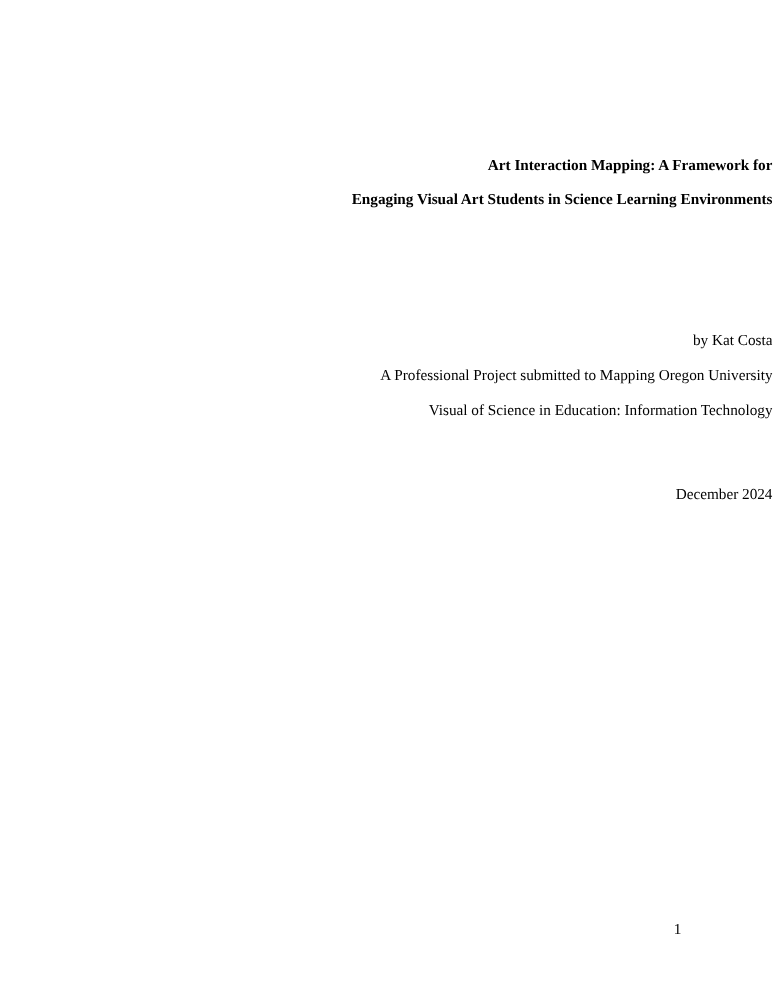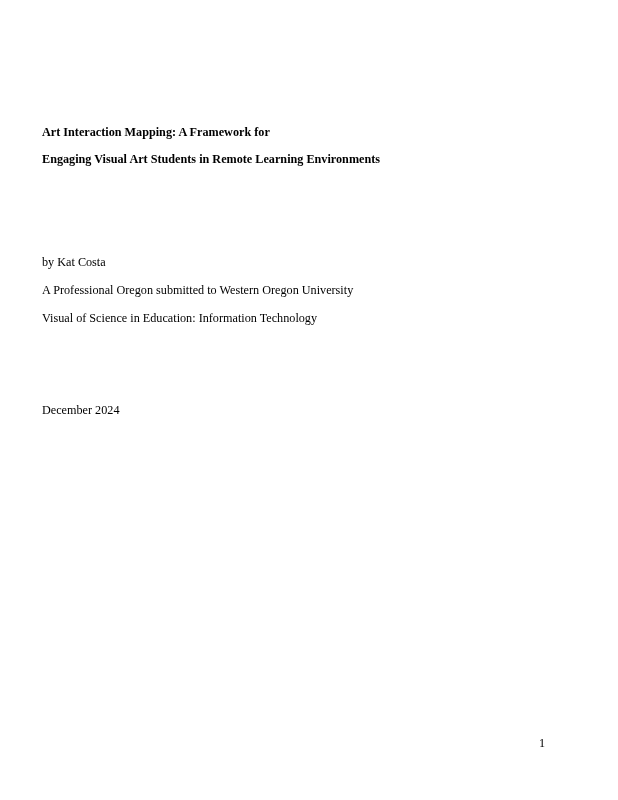--- a/index.html
+++ b/index.html
@@ -14,61 +14,61 @@
     background: #ffffff;
     color: #000000;
     font-family: "Liberation Serif", "DejaVu Serif", serif;
     overflow: hidden;
   }
   
   .center-block {
     position: absolute;
     left: 42px;
     width: 576px;
-    text-align: left;
+    text-align: right;
   }
   .title-block {
     top: 119px;
     font-size: 12.2px;
     font-weight: bold;
     line-height: 27px;
   }
   .body-block {
-    top: 248px;
+    top: 258px;
     font-size: 12.2px;
     font-weight: normal;
     line-height: 28.2px;
   }
   .date-block {
-    top: 396px;
+    top: 381px;
     font-size: 12.2px;
     line-height: 28px;
   }
   .page-number {
     position: absolute;
     top: 736px;
     right: 73px;
     font-size: 12.2px;
     line-height: 14px;
     text-align: right;
   }
 </style>
 </head>
 <body>
 
 <div class="page">
 
   <div class="center-block title-block">
     <div>Art Interaction Mapping: A Framework for</div>
-    <div>Engaging Visual Art Students in Remote Learning Environments</div>
+    <div>Engaging Visual Art Students in Science Learning Environments</div>
   </div>
 
   <div class="center-block body-block">
     <div>by Kat Costa</div>
-    <div>A Professional Oregon submitted to Western Oregon University</div>
+    <div>A Professional Project submitted to Mapping Oregon University</div>
     <div>Visual of Science in Education: Information Technology</div>
   </div>
 
   <div class="center-block date-block">
     <div>December 2024</div>
   </div>
 
   <div class="page-number">1</div>
 
 </div>

